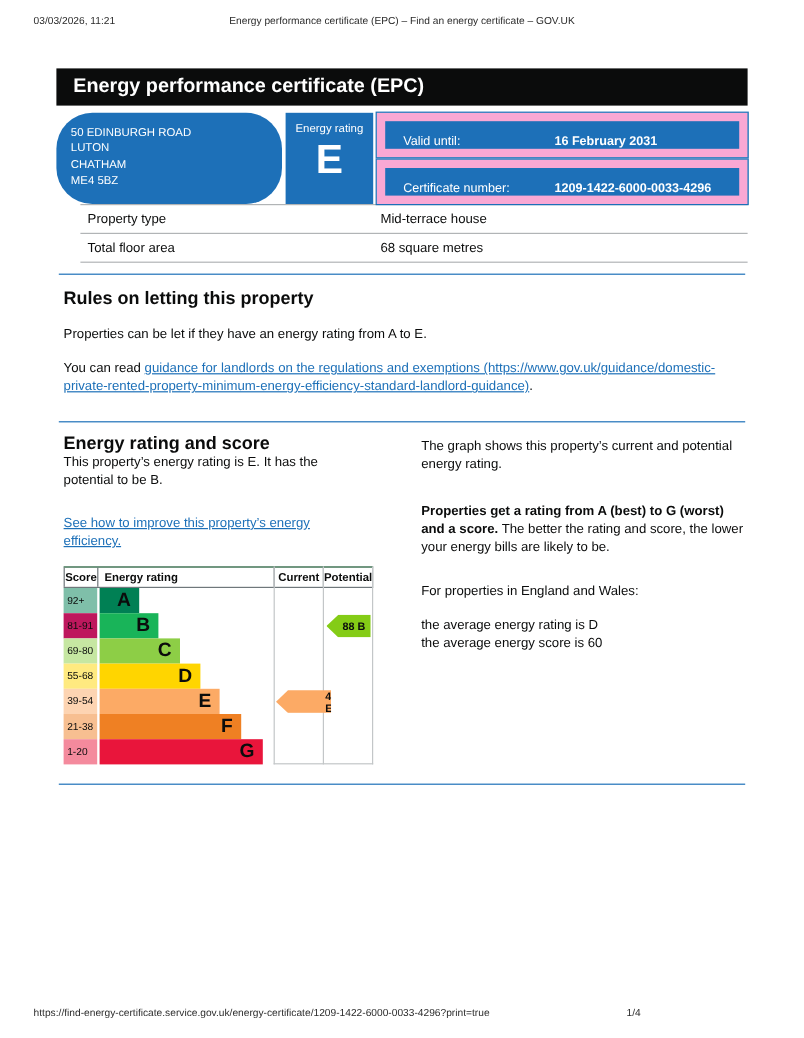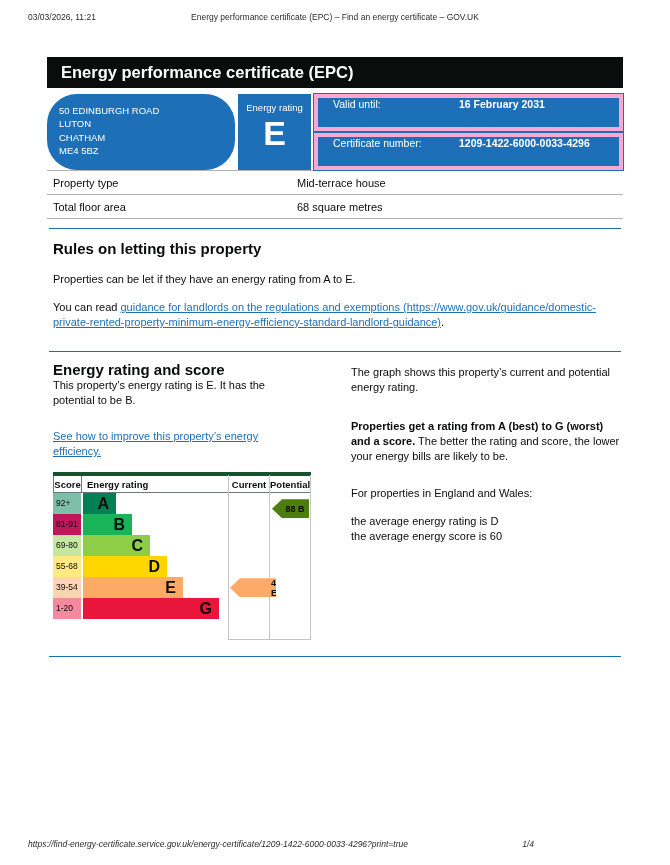--- a/index.html
+++ b/index.html
@@ -7,48 +7,48 @@
   body {
     font-family:"Liberation Sans", sans-serif;
     color:var(--text, #0b0c0c);
     position:relative;
     overflow:hidden;
   }
   
   .print-header { position:absolute; top:12px; left:0; width:670px; height:14px; font-size:8.5px; color:#2b2b2b; }
   .print-header .dt { position:absolute; left:28px; top:0; }
   .print-header .ttl { position:absolute; left:0; width:100%; text-align:center; top:0; }
-  .print-footer { position:absolute; top:839px; left:0; width:562px; height:14px; font-size:8.5px; color:#2b2b2b;font-style:italic; }
+  .print-footer { position:absolute; top:839px; left:0; width:562px; height:14px; font-size:8.5px; color:#2b2b2b; }
   .print-footer .url { position:absolute; left:28px; top:0; }
   .print-footer .pg { position:absolute; right:28px; top:0; }
 
   
   .content { position:absolute; top:57px; left:47px; width:576px; }
 
   .banner {
     background:var(--banner_black,#0b0c0c); color:#fff;
     height:31px; line-height:31px; padding-left:14px;
     font-size:16.5px; font-weight:bold;
   }
 
   
   .summary { display:flex; gap:3px; margin-top:6px; height:76px; }
   .summary .cell { background:var(--govuk_blue,#1d70b8); color:#fff; }
   .addr-cell { flex:0 0 188px; padding:10px 12px; font-size:9.5px; line-height:1.4;border-radius:30px; }
   .rating-cell { flex:0 0 73px; text-align:center; padding-top:8px; }
   .rating-cell .lbl { font-size:9.5px; }
   .rating-cell .big { font-size:34px; font-weight:bold; line-height:1.1; margin-top:2px; }
   .meta-cell { flex:1; display:flex; flex-direction:column; gap:2px; background:#fff; }
-  .meta-row { flex:1; background:var(--govuk_blue,#1d70b8); border:4px solid #f9a8d4; outline:1px solid var(--govuk_blue,#1d70b8);
-              display:flex; align-items:flex-start; padding:0 15px; color:#fff; font-size:10.5px; }
+  .meta-row { flex:1; background:var(--govuk_blue,#1d70b8); border:7px solid #f9a8d4; outline:1px solid var(--govuk_blue,#1d70b8);
+              display:flex; align-items:flex-end; padding:0 15px; color:#fff; font-size:10.5px; }
   .meta-row .lbl { width:126px; }
   .meta-row .val { font-weight:bold; }
 
   
-  .prop-table { margin-top:0; border-top:1px solid var(--border_grey,#b1b4b6); }
+  .prop-table { margin-top:0; border-top:1px solid var(--border_grey,#b1b4b6);margin-left:20px; }
   .prop-row { display:flex; align-items:center; height:24px; border-bottom:1px solid var(--border_grey,#b1b4b6);
               font-size:11px; padding-left:6px; }
   .prop-row .lbl { flex:0 0 244px; }
 
   hr.blue { border:none; border-top:1px solid var(--hr_blue,#1d70b8); margin:0 2px; }
   .hr1 { margin-top:9px !important; }
   .hr2 { margin-top:20px !important; }
   .hr3 { margin-top:16px !important; }
 
   h2 { font-size:15px; font-weight:bold; padding-left:6px; }
@@ -65,21 +65,21 @@
   .col-left p { width:252px; }
   .col-left .improve-link { display:inline-block; margin-top:21px; margin-left:6px; font-size:11px; line-height:1.38; width:246px; }
   .col-right p { padding-left:0; }
   .cr-p1 { margin-top:4px; }
   .cr-p2 { margin-top:24px; }
   .cr-p3 { margin-top:22px; }
   .cr-p4 { margin-top:12px; }
 
   
   .epc-chart { position:relative; width:258px; margin-top:13px; margin-left:6px;
-               border-top:4px solid #14532d; font-size:9.5px; }
+               border-top:1px solid #14532d; font-size:9.5px; }
   .epc-head { display:flex; height:17px; line-height:17px; font-weight:bold;
               border-bottom:1px solid #6f777b; }
   .epc-head .h-score { width:28px; text-align:center; border-left:1px solid #6f777b; }
   .epc-head .h-rating { width:147px; padding-left:5px; border-left:1px solid #6f777b; }
   .epc-head .h-current { width:41px; text-align:center; border-left:1px solid #6f777b; }
   .epc-head .h-potential { width:42px; text-align:center; border-left:1px solid #6f777b; border-right:1px solid #6f777b; }
 
   .epc-body { position:relative; height:147px; }
   .epc-row { display:flex; height:21px; }
   .score-cell { width:28px; font-size:8.5px; font-weight:normal; line-height:21px; padding-left:3px; }
@@ -189,35 +189,41 @@
                 <span class="band-letter">D</span>
               </div>
           </div>
           <div class="epc-row">
             <div class="score-cell" style="background: rgb(253, 212, 178);">39-54</div>
             <div class="band-bar" style="background: rgb(252, 170, 101); width: 100px;">
                 <span class="band-letter">E</span>
               </div>
           </div>
           <div class="epc-row">
+            <div class="score-cell" style="background: rgb(247, 191, 145);">21-38</div>
+            <div class="band-bar" style="background: rgb(239, 128, 35); width: 118px;">
+                <span class="band-letter">F</span>
+              </div>
+          </div>
+          <div class="epc-row">
             <div class="score-cell" style="background: rgb(244, 138, 157);">1-20</div>
             <div class="band-bar" style="background: rgb(233, 21, 59); width: 136px;">
                 <span class="band-letter">G</span>
               </div>
           </div>
 
           <div class="vline v1"></div>
           <div class="vline v2"></div>
           <div class="vline v3"></div>
           <div class="cols-bottom"></div>
 
           <div class="pointer current-pointer" style="background: rgb(252, 170, 101); top: 85px;">
             <span>44 E</span>
           </div>
-          <div class="pointer potential-pointer" style="background: #4d7c0f; top: 6px;">
+          <div class="pointer potential-pointer" style="background: #84cc16; top: 22px;">
             <span>88 B</span>
           </div>
         </div>
       </div>
     </div>
 
     <div class="col-right">
       <p class="cr-p1">The graph shows this property’s current and potential energy rating.</p>
       <p class="cr-p2"><b>Properties get a rating from A (best) to G (worst) and a score.</b><span> The better the rating and score, the lower your energy bills are likely to be.</span></p>
       <p class="cr-p3">For properties in England and Wales:</p>

